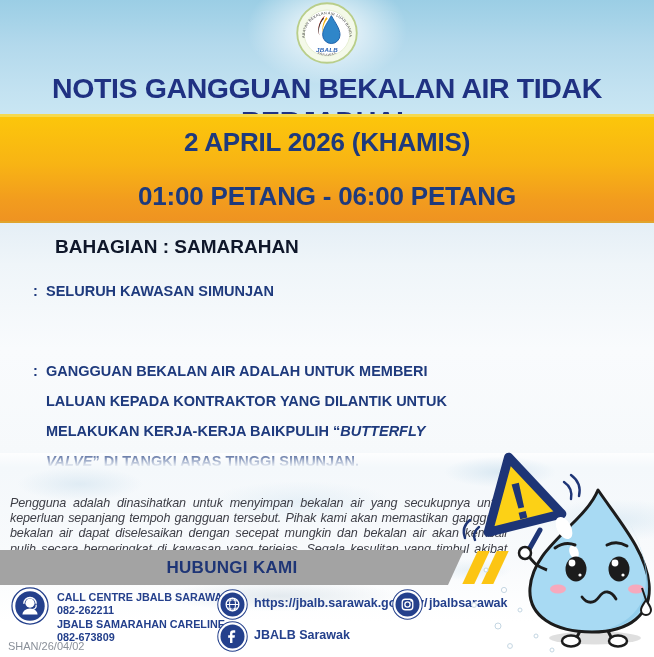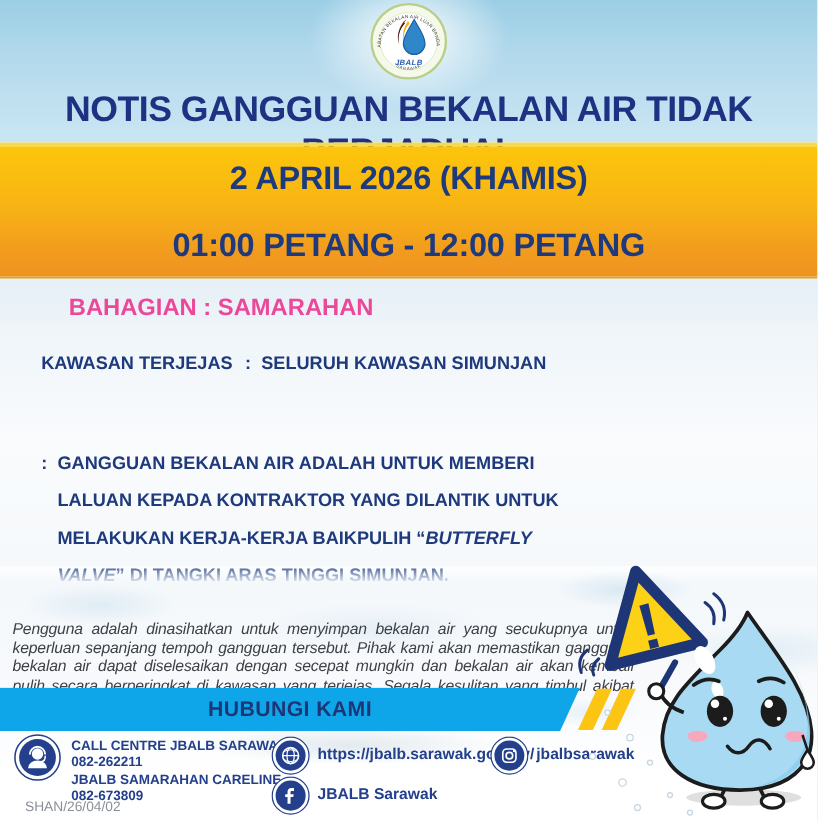--- a/index.html
+++ b/index.html
@@ -17,21 +17,21 @@
     font-size:28.5px;font-weight:bold;letter-spacing:-.4px;color:#1f3182;}
   
   .date-bar{position:absolute;left:0;top:114px;width:654px;height:109px;box-sizing:border-box;
     background:linear-gradient(180deg,#fcc60b 0%,#f8b414 45%,#f29c1e 80%,#ef9321 100%);
     border-top:3px solid #f5d94f;border-bottom:2px solid #e0a42d;
     display:flex;flex-direction:column;align-items:center;justify-content:center;gap:23px;
     color:#1e3a7d;font-weight:bold;font-size:26px;letter-spacing:-.2px;}
   
   .info-bg{position:absolute;left:0;top:223px;width:654px;height:230px;
     background:linear-gradient(180deg,#e5eff6 0%,#eff5f9 18%,#f9fbfd 55%,#f6f9fb 100%);}
-  .region-bahagian{position:absolute;left:55px;top:236px;font-size:19px;font-weight:bold;color:#ec4899;}
+  .region-bahagian{position:absolute;left:55px;top:236px;font-size:19px;font-weight:bold;color:#0f172a;}
   .region-daerah{position:absolute;left:390px;top:236px;font-size:19px;font-weight:bold;color:#1e3a7d;}
   .kv-row{position:absolute;left:0;padding-left:33px;display:flex;align-items:flex-start;
     color:#1e3a7d;font-weight:bold;font-size:14.5px;}
   .kv-row.kawasan{top:281px;}
   .kv-row.huraian{top:356px;}
   .kv-label{width:163px;line-height:20px;}
   .kv-colon{width:13px;line-height:20px;}
   .kv-value{width:432px;line-height:20px;}
   .kv-row.huraian .kv-label,.kv-row.huraian .kv-colon{line-height:30px;}
   .kv-row.huraian .kv-value{line-height:30px;}
@@ -44,38 +44,38 @@
       radial-gradient(80px 22px at 500px 22px, rgba(203,224,238,.65), transparent 70%),
       radial-gradient(110px 30px at 615px 70px, rgba(210,229,241,.6), transparent 70%),
       radial-gradient(170px 22px at 280px 146px, rgba(189,205,216,.4), transparent 70%),
       radial-gradient(60px 16px at 470px 120px, rgba(214,230,240,.5), transparent 70%),
       linear-gradient(180deg, rgba(243,248,251,0) 0%, #f4f8fb 10%, #f8fafc 60%, #ffffff 100%);}
   .disclaimer{position:absolute;left:10px;top:483px;width:497px;z-index:2;
     font-style:italic;font-size:12.6px;line-height:15.4px;letter-spacing:-.15px;
     text-align:justify;color:#3e3f47;}
   
   .contact-bar{position:absolute;left:0;top:550px;width:464px;height:35px;z-index:3;
-    background:#0ea5e9;clip-path:polygon(0 0,100% 0,calc(100% - 16px) 100%,0 100%);
+    background:#a3a3a3;clip-path:polygon(0 0,100% 0,calc(100% - 16px) 100%,0 100%);
     display:flex;align-items:center;justify-content:center;
     color:#1e3576;font-weight:bold;font-size:17px;letter-spacing:.3px;}
   .slash{position:absolute;top:551px;width:12px;height:33px;background:#fcc513;
     transform:skewX(-25deg);z-index:3;}
   .slash.s1{left:470px;} .slash.s2{left:489px;}
   
   .footer-item{position:absolute;z-index:4;color:#24408c;font-weight:bold;}
   .icon-badge{position:absolute;z-index:4;}
   .cc-icon{left:11px;top:587px;width:38px;height:38px;}
   .cc-text{left:57px;top:591px;font-size:10.8px;line-height:13.4px;}
   .web-icon{left:217px;top:589px;width:31px;height:31px;}
   .web-text{left:254px;top:596px;font-size:12.5px;}
   .fb-icon{left:217px;top:621px;width:31px;height:31px;}
   .fb-text{left:254px;top:628px;font-size:12.5px;}
   .ig-icon{left:392px;top:589px;width:31px;height:31px;}
   .ig-text{left:429px;top:596px;font-size:12.5px;}
-  .ref{position:absolute;left:8px;top:640px;z-index:4;font-size:11px;color:#8a9099;margin-left:12px;}
+  .ref{position:absolute;left:8px;top:640px;z-index:4;font-size:11px;color:#8a9099;}
   
   .mascot{position:absolute;left:452px;top:440px;width:202px;height:217px;z-index:5;}
 </style>
 </head>
 <body>
 
 <div class="poster">
 
   <div class="header">
     <div class="logo-glow"></div>
@@ -96,28 +96,27 @@
       <path d="M44,25 C37,34 34,45 38,54 C35,44 39,33 45,27 Z" fill="#1b1b1b"></path>
       <path d="M49,24 C43,33 41,43 44,51 C42,42 46,32 51,27 Z" fill="#f5b10c"></path>
       <path d="M57,22 C51,33 43,43 43,53 a14,14 0 0 0 28,0 C71,43 63,33 57,22 Z" fill="#2f86c9" stroke="#1b5fa8" stroke-width="1.5"></path>
       <text x="50" y="81" text-anchor="middle" font-size="10" font-weight="bold" font-style="italic" fill="#2a62b5" letter-spacing=".5">JBALB</text>
     </svg>
     <h1 class="title">NOTIS GANGGUAN BEKALAN AIR TIDAK BERJADUAL</h1>
   </div>
 
   <div class="date-bar">
     <div>2 APRIL 2026 (KHAMIS)</div>
-    <div>01:00 PETANG - 12:00 PETANG</div>
+    <div>01:00 PETANG - 06:00 PETANG</div>
   </div>
 
   <div class="info-bg"></div>
   <div class="region-bahagian">BAHAGIAN : SAMARAHAN</div>
 
   <div class="kv-row kawasan">
-    <div class="kv-label">KAWASAN TERJEJAS</div>
     <div class="kv-colon">:</div>
     <div class="kv-value">SELURUH KAWASAN SIMUNJAN</div>
   </div>
 
   <div class="kv-row huraian">
     <div class="kv-colon">:</div>
     <div class="kv-value"><span>GANGGUAN BEKALAN AIR ADALAH UNTUK MEMBERI LALUAN KEPADA KONTRAKTOR YANG DILANTIK UNTUK MELAKUKAN KERJA-KERJA BAIKPULIH “</span><span class="it">BUTTERFLY VALVE</span><span>” DI TANGKI ARAS TINGGI SIMUNJAN.</span></div>
   </div>
 
   <div class="splash"></div>

